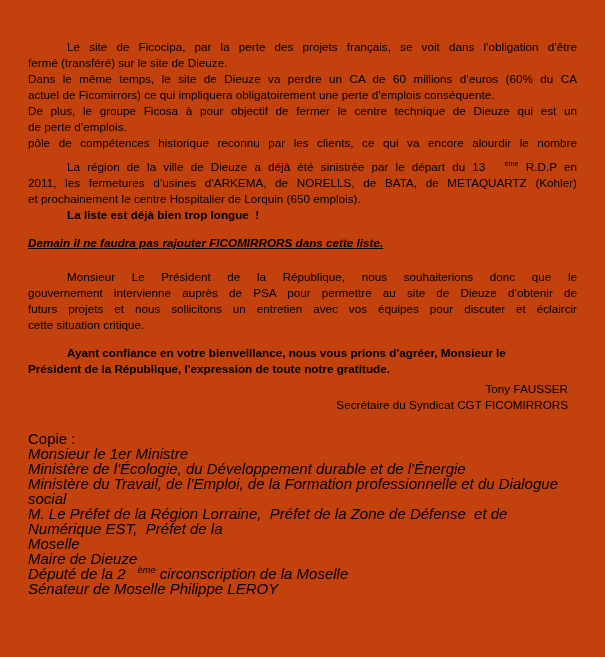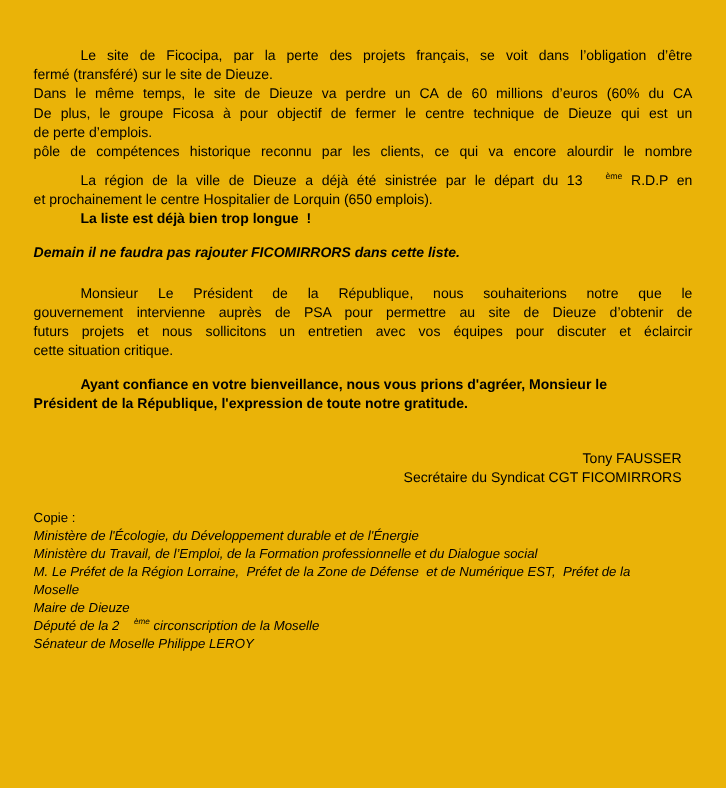--- a/index.html
+++ b/index.html
@@ -3,74 +3,77 @@
 <meta charset="utf-8">
 <title>Lettre</title>
 <style>
   html, body { margin: 0; padding: 0; background: #ffffff; }
   .page {
     position: relative;
     width: 605px;
     height: 657px;
     box-sizing: border-box;
     padding: 39px 28px 0 28px;
-    background: #eab308;
+    background: #c2410c;
     color: #000000;
     font-family: "Liberation Sans", "DejaVu Sans", sans-serif;
     overflow: hidden;
   }
   .block { margin: 0; }
   .block.body      { font-size: 11.7px; line-height: 16px; }
   .block.signature { font-size: 11.7px; line-height: 16px; text-align: right; padding-right: 9px; }
-  .block.copy      { font-size: 11px; line-height: 15px; }
+  .block.copy      { font-size: 15px; line-height: 15px; }
   .line { white-space: pre-wrap; }
   .line.justify   { text-align: justify; text-align-last: justify; }
   .line.indent    { text-indent: 39px; }
   .line.bold      { font-weight: bold; }
   .line.italic    { font-style: italic; }
-  .line.underline { }
+  .line.underline { text-decoration: underline; }
   sup { font-size: 0.62em; vertical-align: super; line-height: 0; margin-left: 12px; }
 </style>
 </head>
 <body>
 
 <div class="page">
   <div>
       <div class="block body">
         <div class="line justify indent"><span>Le site de Ficocipa, par la perte des projets français, se voit dans l’obligation d’être</span></div>
         <div class="line"><span>fermé (transféré) sur le site de Dieuze.</span></div>
         <div class="line justify"><span>Dans le même temps, le site de Dieuze va perdre un CA de 60 millions d’euros (60% du CA</span></div>
+        <div class="line"><span>actuel de Ficomirrors) ce qui impliquera obligatoirement une perte d’emplois conséquente.</span></div>
         <div class="line justify"><span>De plus, le groupe Ficosa à pour objectif de fermer le centre technique de Dieuze qui est un</span></div>
         <div class="line"><span>de perte d’emplois.</span></div>
         <div class="line justify"><span>pôle de compétences historique reconnu par les clients, ce qui va encore alourdir le nombre</span></div>
       </div>
       <div class="block body" style="margin-top: 8px;">
         <div class="line justify indent"><span>La région de la ville de Dieuze a déjà été sinistrée par le départ du 13 </span><sup>ème</sup><span> R.D.P en</span></div>
+        <div class="line justify"><span>2011, les fermetures d’usines d’ARKEMA, de NORELLS, de BATA, de METAQUARTZ (Kohler)</span></div>
         <div class="line"><span>et prochainement le centre Hospitalier de Lorquin (650 emplois).</span></div>
         <div class="line indent bold"><span>La liste est déjà bien trop longue  !</span></div>
       </div>
       <div class="block body" style="margin-top: 12px;">
         <div class="line bold italic underline"><span>Demain il ne faudra pas rajouter FICOMIRRORS dans cette liste.</span></div>
       </div>
       <div class="block body" style="margin-top: 18px;">
-        <div class="line justify indent"><span>Monsieur Le Président de la République, nous souhaiterions notre que le</span></div>
+        <div class="line justify indent"><span>Monsieur Le Président de la République, nous souhaiterions donc que le</span></div>
         <div class="line justify"><span>gouvernement intervienne auprès de PSA pour permettre au site de Dieuze d’obtenir de</span></div>
         <div class="line justify"><span>futurs projets et nous sollicitons un entretien avec vos équipes pour discuter et éclaircir</span></div>
         <div class="line"><span>cette situation critique.</span></div>
       </div>
       <div class="block body" style="margin-top: 12px; font-weight: bold;">
         <div class="line indent"><span>Ayant confiance en votre bienveillance, nous vous prions d'agréer, Monsieur le</span></div>
         <div class="line"><span>Président de la République, l'expression de toute notre gratitude.</span></div>
       </div>
-      <div class="block signature" style="margin-top: 30px;">
+      <div class="block signature" style="margin-top: 4px;">
         <div class="line"><span>Tony FAUSSER</span></div>
         <div class="line"><span>Secrétaire du Syndicat CGT FICOMIRRORS</span></div>
       </div>
       <div class="block copy" style="margin-top: 18px;">
         <div class="line"><span>Copie :</span></div>
+        <div class="line italic"><span>Monsieur le 1er Ministre</span></div>
         <div class="line italic"><span>Ministère de l'Écologie, du Développement durable et de l'Énergie</span></div>
         <div class="line italic"><span>Ministère du Travail, de l’Emploi, de la Formation professionnelle et du Dialogue social</span></div>
         <div class="line italic"><span>M. Le Préfet de la Région Lorraine,  Préfet de la Zone de Défense  et de Numérique EST,  Préfet de la</span></div>
         <div class="line italic"><span>Moselle</span></div>
         <div class="line italic"><span>Maire de Dieuze</span></div>
         <div class="line italic"><span>Député de la 2</span><sup>ème</sup><span> circonscription de la Moselle</span></div>
         <div class="line italic"><span>Sénateur de Moselle Philippe LEROY</span></div>
       </div>
     </div>
 </div>

